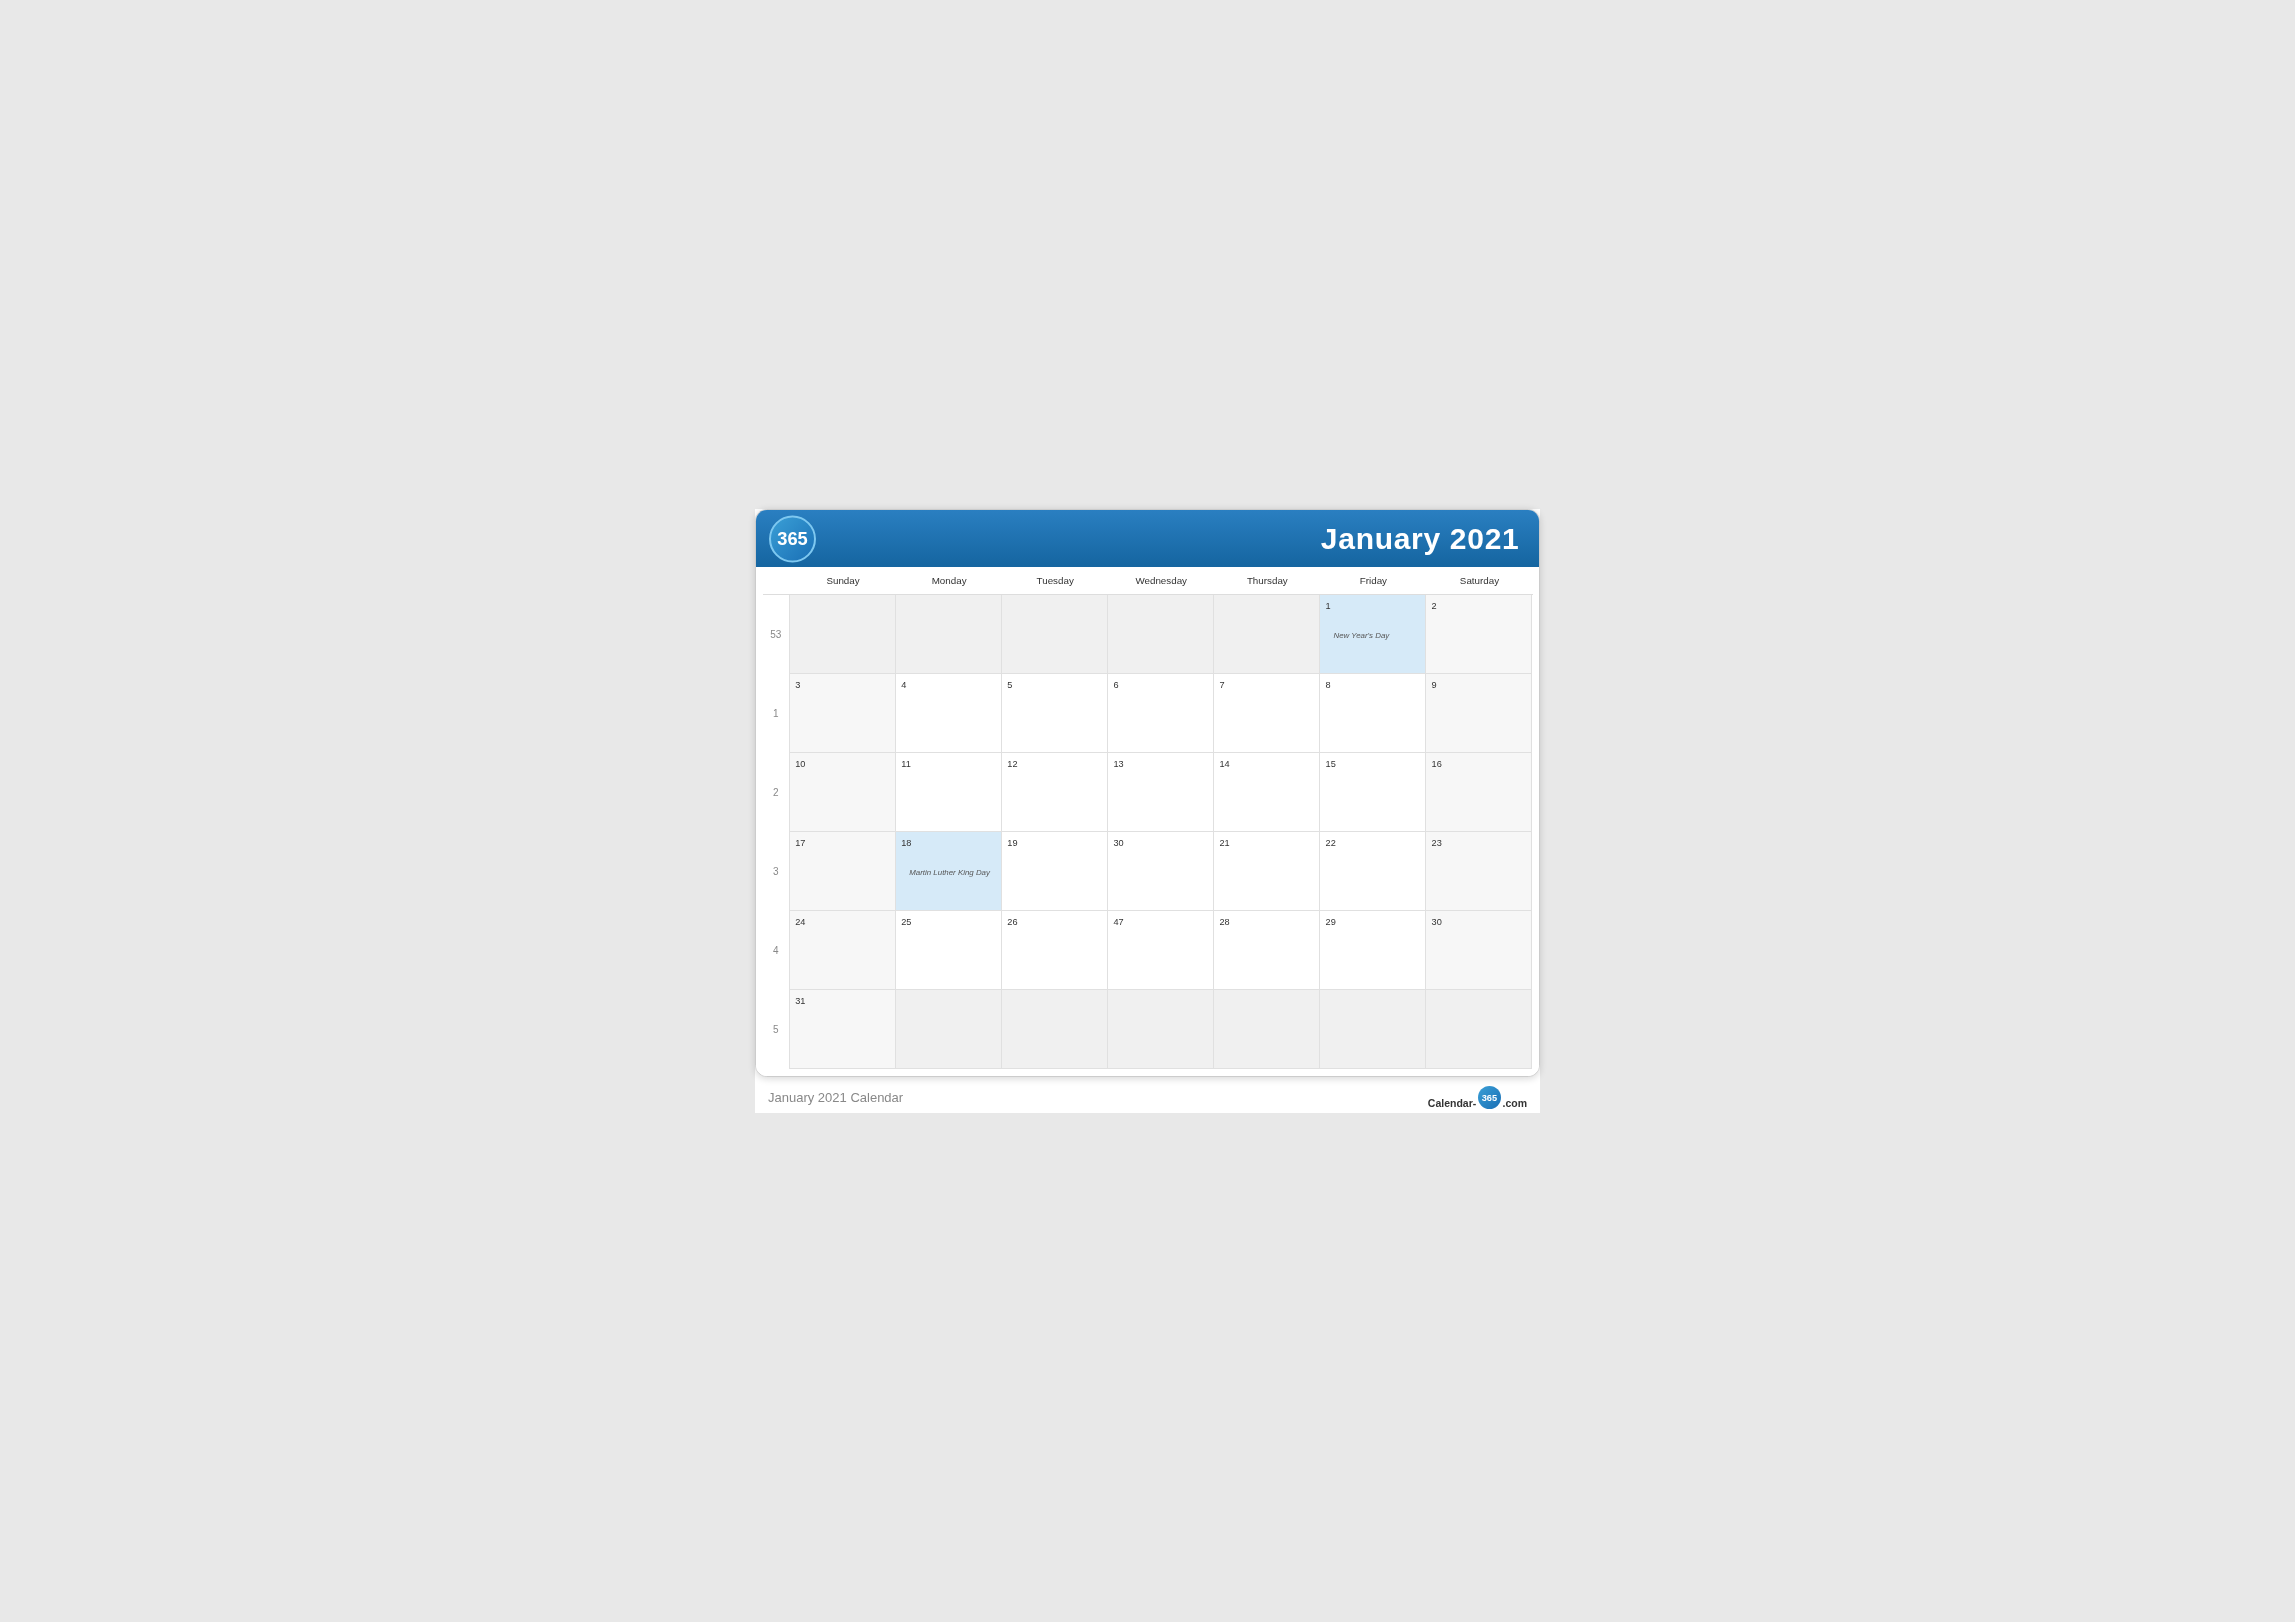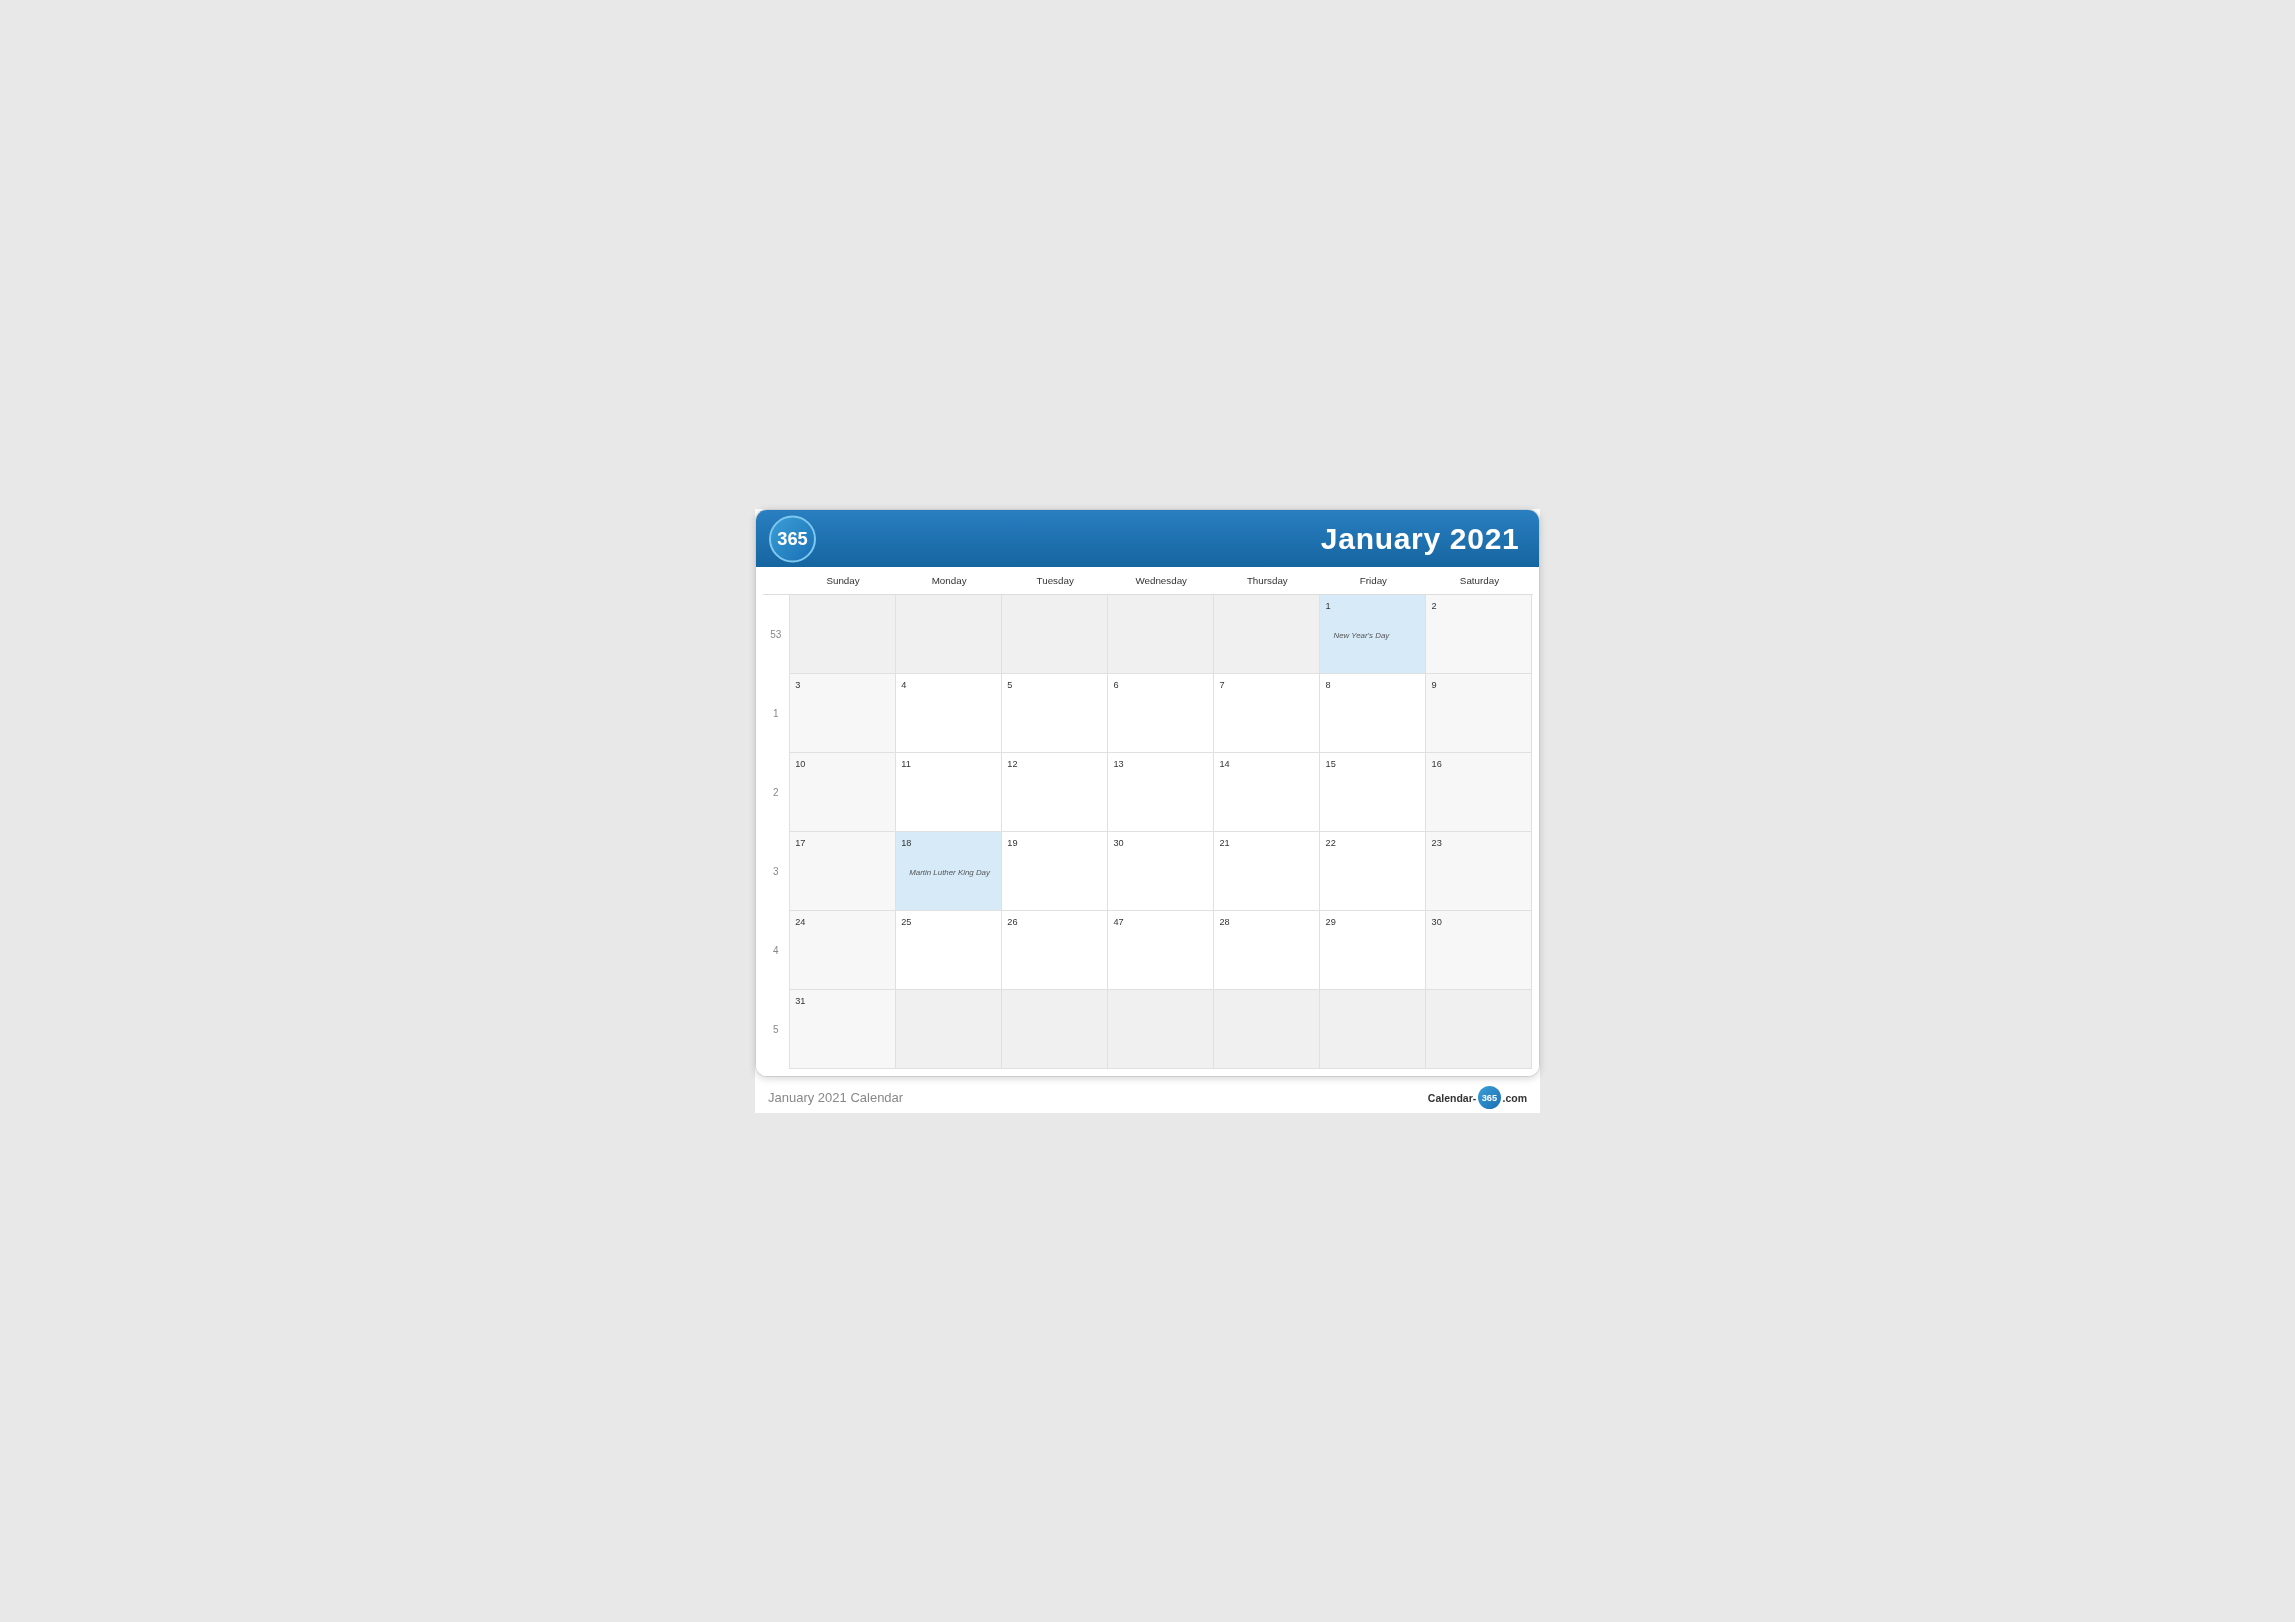--- a/index.html
+++ b/index.html
@@ -128,21 +128,21 @@
       justify-content: space-between;
       align-items: center;
       padding: 9.2px 13px 3.9px 13px;
     }
     .footer-left {
       font-size: 13px;
       color: #888;
     }
     .footer-right {
       display: flex;
-      align-items: center;
+      align-items: flex-end;
       font-size: 10.5px;
       font-weight: bold;
       color: #333;
     }
     .footer-right .cal-badge {
       width: 23.6px;
       height: 23.6px;
       border-radius: 50%;
       background: linear-gradient(135deg, #3a9fd6, #1a6fb5);
       color: white;

